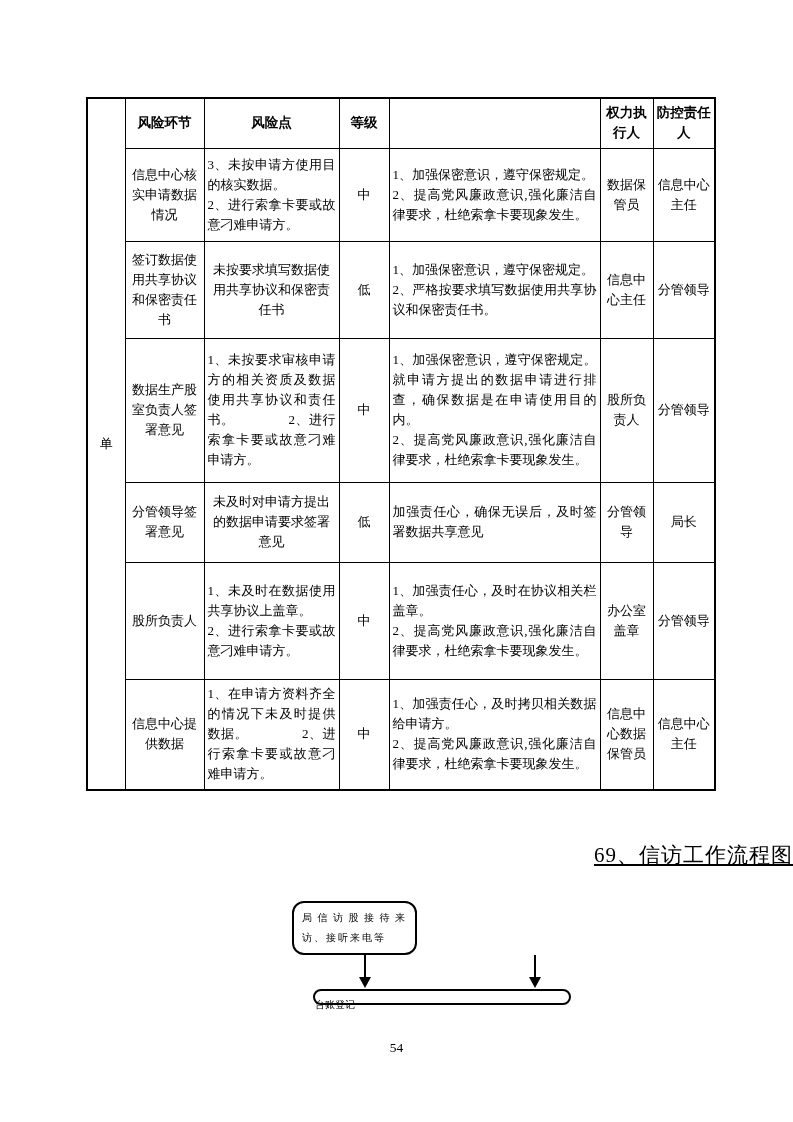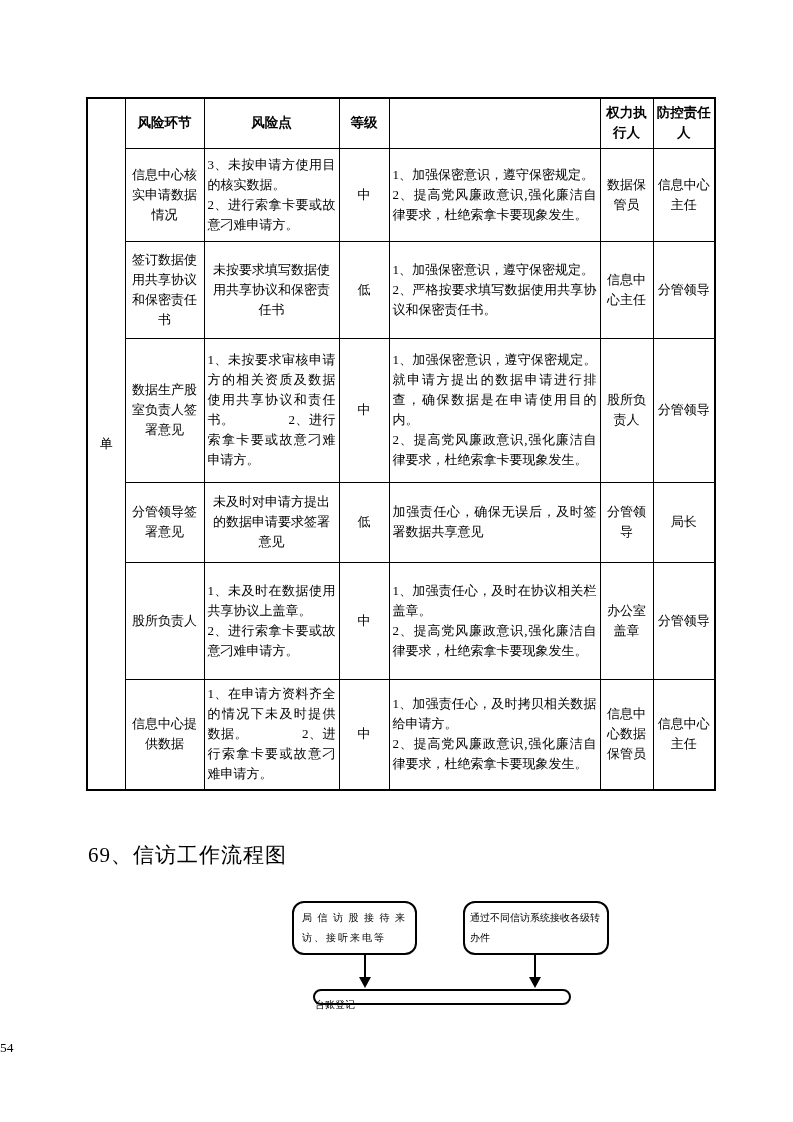--- a/index.html
+++ b/index.html
@@ -13,37 +13,37 @@
         vertical-align:middle;padding:2px 3px;white-space:pre-line;
         overflow:hidden;font-weight:normal;}
   table.risk-table th{font-weight:bold;font-size:13.5px;text-align:center;white-space:normal;}
   td.corner{vertical-align:top;text-align:center;font-weight:bold;font-size:14px;padding-top:5px;}
   .c-center{text-align:center;}
   .c-just{text-align:justify;}
   .measures{padding:2px 5px;text-align:justify;}
   tr.hdr{height:50px;} tr.r1{height:93px;} tr.r2{height:97px;} tr.r3{height:144px;}
   tr.r4{height:80px;padding-left:24px;} tr.r5{height:117px;} tr.r6{height:111px;}
   
-  .section-title{position:absolute;left:0;right:0;top:841px;text-align:left;
-        padding-left:88px;font-size:21px;letter-spacing:1px;}
+  .section-title{position:absolute;left:0;right:0;top:841px;text-align:right;
+        padding-left:88px;font-size:21px;letter-spacing:1px;text-decoration:underline;}
   .flow-node{position:absolute;box-sizing:border-box;background:#fff;
         border:2px solid #000;border-radius:12px;font-size:10px;line-height:20px;}
   .node-intake{left:292px;top:901px;width:125px;height:54px;padding:5px 8px;
         letter-spacing:2px;text-align:justify;}
   .node-transfer{left:463px;top:901px;width:146px;height:54px;padding:5px 5px;}
   .node-ledger{left:313px;top:989px;width:258px;height:16px;border-radius:8px;
         text-align:left;line-height:27px;}
   .arrow{position:absolute;width:14px;height:33px;}
   .arrow .stem{position:absolute;left:6px;top:0;width:2px;height:23px;background:#000;}
   .arrow .head{position:absolute;left:1px;top:22px;width:0;height:0;
         border-left:6px solid transparent;border-right:6px solid transparent;
         border-top:11px solid #000;}
   .arrow-left{left:358px;top:955px;}
   .arrow-right{left:528px;top:955px;}
-  .page-number{position:absolute;left:0;right:0;top:1040px;text-align:left;font-size:13.5px;}
+  .page-number{position:absolute;left:0;right:0;top:1040px;text-align:center;font-size:13.5px;}
 </style>
 </head>
 <body>
 
 <div class="page">
 
   <table class="risk-table">
     <colgroup>
       <col style="width:38px">
         <col style="width:79px">
@@ -117,21 +117,20 @@
 2、提高党风廉政意识,强化廉洁自律要求，杜绝索拿卡要现象发生。</td>
       <td class="c-center">信息中心数据保管员</td>
       <td class="c-center">信息中心主任</td>
     </tr>
   </tbody>
     </table>
 
   <div class="section-title">69、信访工作流程图</div>
 
   <div class="flow-node node-intake">局信访股接待来访、接听来电等</div>
-  <div class="flow-node node-transfer">通过不同信访系统接收各级转办件</div>
 
   <div class="arrow arrow-left">
     <span class="stem"></span>
     <span class="head"></span>
   </div>
   <div class="arrow arrow-right">
     <span class="stem"></span>
     <span class="head"></span>
   </div>
 

